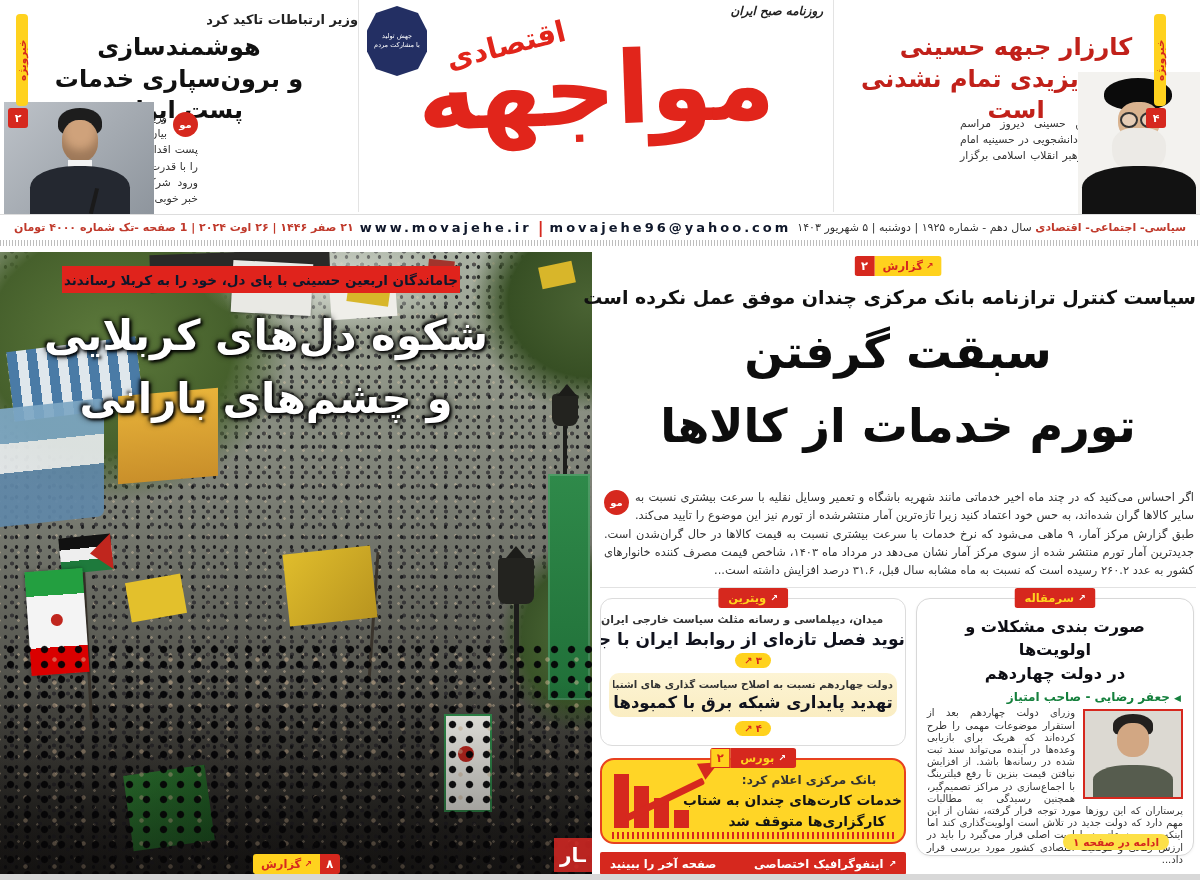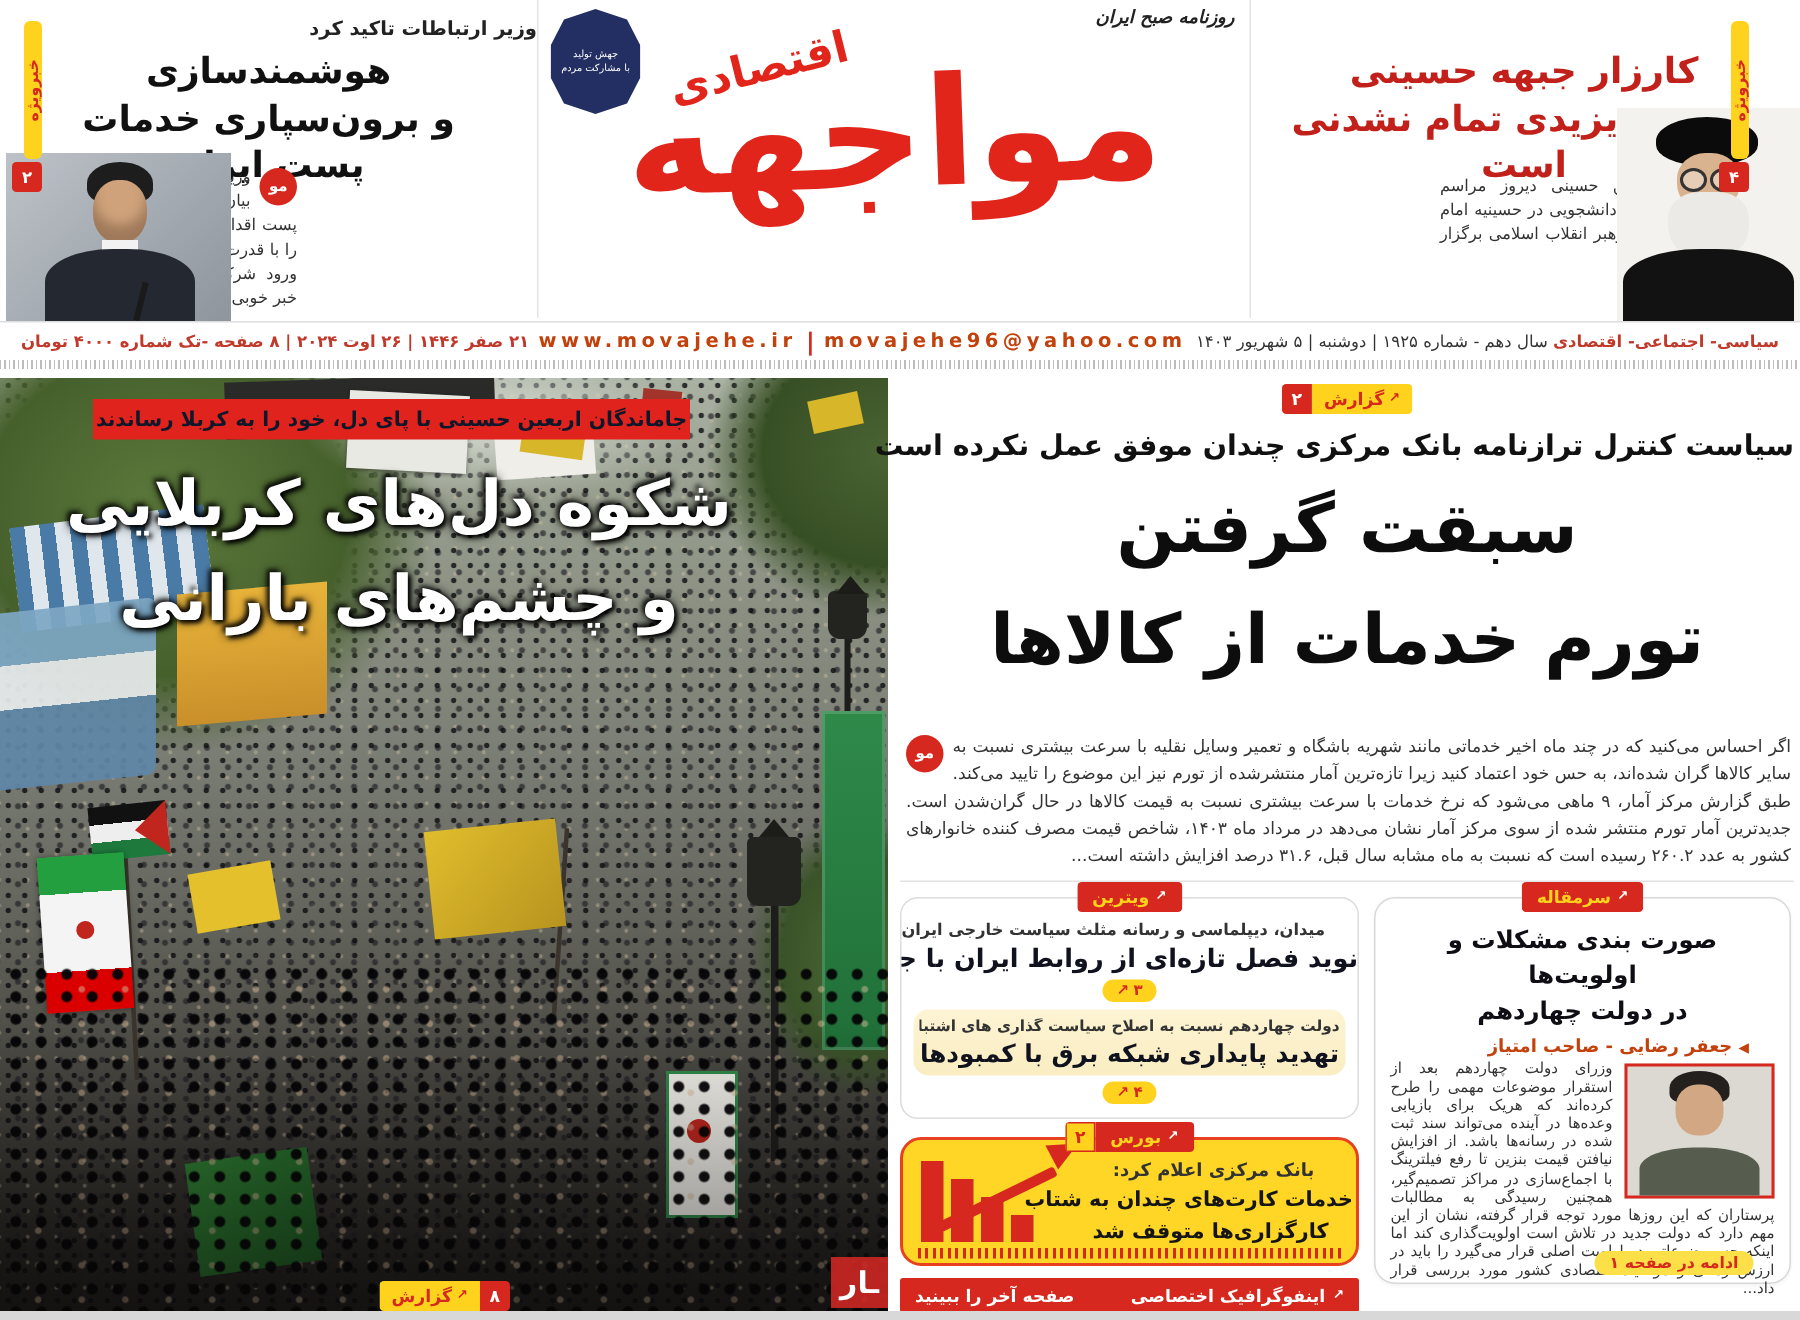--- a/index.html
+++ b/index.html
@@ -62,21 +62,21 @@
           clip-path:polygon(50% 0,85% 10%,100% 35%,100% 65%,85% 90%,50% 100%,15% 90%,0 65%,0 35%,15% 10%);
           display:flex;flex-direction:column;align-items:center;justify-content:center;text-align:center;
           font-size:6.5px;line-height:1.4;padding:2px;}
 
   
   .infobar{position:absolute;top:214px;left:0;width:1200px;height:26px;border-top:1px solid #ddd;
            display:flex;align-items:center;justify-content:space-between;padding:0 14px;box-sizing:border-box;}
   .ib-right{font-size:11px;color:#333;white-space:nowrap;}
   .ib-right .sec{color:#c0392b;font-weight:bold;}
   .ib-dates{font-size:11px;color:#c0392b;font-weight:bold;white-space:nowrap;}
-  .ib-web,.ib-mail{font-size:13px;font-weight:bold;color:#c2410c;letter-spacing:3px;direction:ltr;}
+  .ib-web,.ib-mail{font-size:13px;font-weight:bold;color:#0f172a;letter-spacing:3px;direction:ltr;}
   .ib-pipe{color:#d6281e;font-weight:bold;}
   .perf{position:absolute;top:240px;left:0;width:1200px;height:6px;opacity:.65;
         background:repeating-linear-gradient(90deg,#9a9a9a 0 1px,transparent 1px 3px);}
   .bottom-strip{position:absolute;top:874px;left:0;width:1200px;height:6px;background:#d8d8d8;}
 
   
   .badge{display:inline-flex;height:20px;border-radius:3px;overflow:hidden;font-size:11.5px;align-items:stretch;}
   .badge-y{background:#ffd21e;color:#d6281e;padding:0 8px;display:flex;align-items:center;gap:3px;font-weight:bold;}
   .badge-r{background:#d6281e;color:#fff;min-width:20px;display:flex;align-items:center;justify-content:center;font-weight:bold;}
   .badge-red{background:#d6281e;color:#ffd21e;padding:0 10px;display:flex;align-items:center;gap:4px;font-weight:bold;}
@@ -195,21 +195,21 @@
   .infostrip{position:absolute;left:600px;top:852px;width:306px;height:23px;background:#d6281e;color:#fff;border-radius:2px;
              display:flex;align-items:center;justify-content:space-between;padding:0 10px;box-sizing:border-box;font-size:11.5px;font-weight:bold;}
   .infostrip .ttl{display:flex;align-items:center;gap:5px;}
 
   
   .editorial{position:absolute;left:916px;top:598px;width:278px;height:258px;border:1px solid #d8d8d8;border-radius:14px;
              box-sizing:border-box;background:#fff;box-shadow:0 1px 3px rgba(0,0,0,.05);padding:8px 10px;}
   .ed-badge{top:-11px;}
   .ed-hl{text-align:center;font-size:16.2px;font-weight:bold;color:#0e0e14;line-height:1.45;margin-top:8px;}
   .ed-hl span{display:block;}
-  .ed-byline{color:#c2410c;font-size:12px;font-weight:bold;margin:5px 17px 3px;}
+  .ed-byline{color:#15803d;font-size:12px;font-weight:bold;margin:5px 2px 3px;}
   .ed-byline .pt{font-size:9px;}
   .ed-body{font-size:10px;line-height:1.22;text-align:justify;color:#333;margin:0;}
   .ed-more{position:absolute;right:24px;bottom:5px;background:#fde047;color:#d6281e;font-size:10.5px;font-weight:bold;
            border-radius:9px;padding:2px 10px;}
   .clear{clear:both;}
 </style>
 </head>
 <body>
 
 <div class="page">
@@ -274,21 +274,21 @@
   </div>
 
   <div class="infobar">
     <div class="ib-right">
       <span class="sec">سیاسی- اجتماعی- اقتصادی</span>
       <span>سال دهم - شماره ۱۹۲۵ | دوشنبه | ۵ شهریور ۱۴۰۳</span>
     </div>
     <div class="ib-mail">movajehe96@yahoo.com</div>
     <span class="ib-pipe">|</span>
     <div class="ib-web">www.movajehe.ir</div>
-    <div class="ib-dates">۲۱ صفر ۱۴۴۶ | ۲۶ اوت ۲۰۲۴ | ۸ صفحه -تک شماره ۴۰۰۰ تومان</div>
+    <div class="ib-dates">۲۱ صفر ۱۴۴۶ | ۲۶ اوت ۲۰۲۴ | 1 صفحه -تک شماره ۴۰۰۰ تومان</div>
   </div>
   <div class="perf"></div>
 
   <div class="photo">
     <div class="tex1"></div>
     <div class="tree1"></div>
     <div class="tree2"></div>
     <div class="sky"></div>
     <div class="bush"></div>
     <div class="scaffold"></div>

